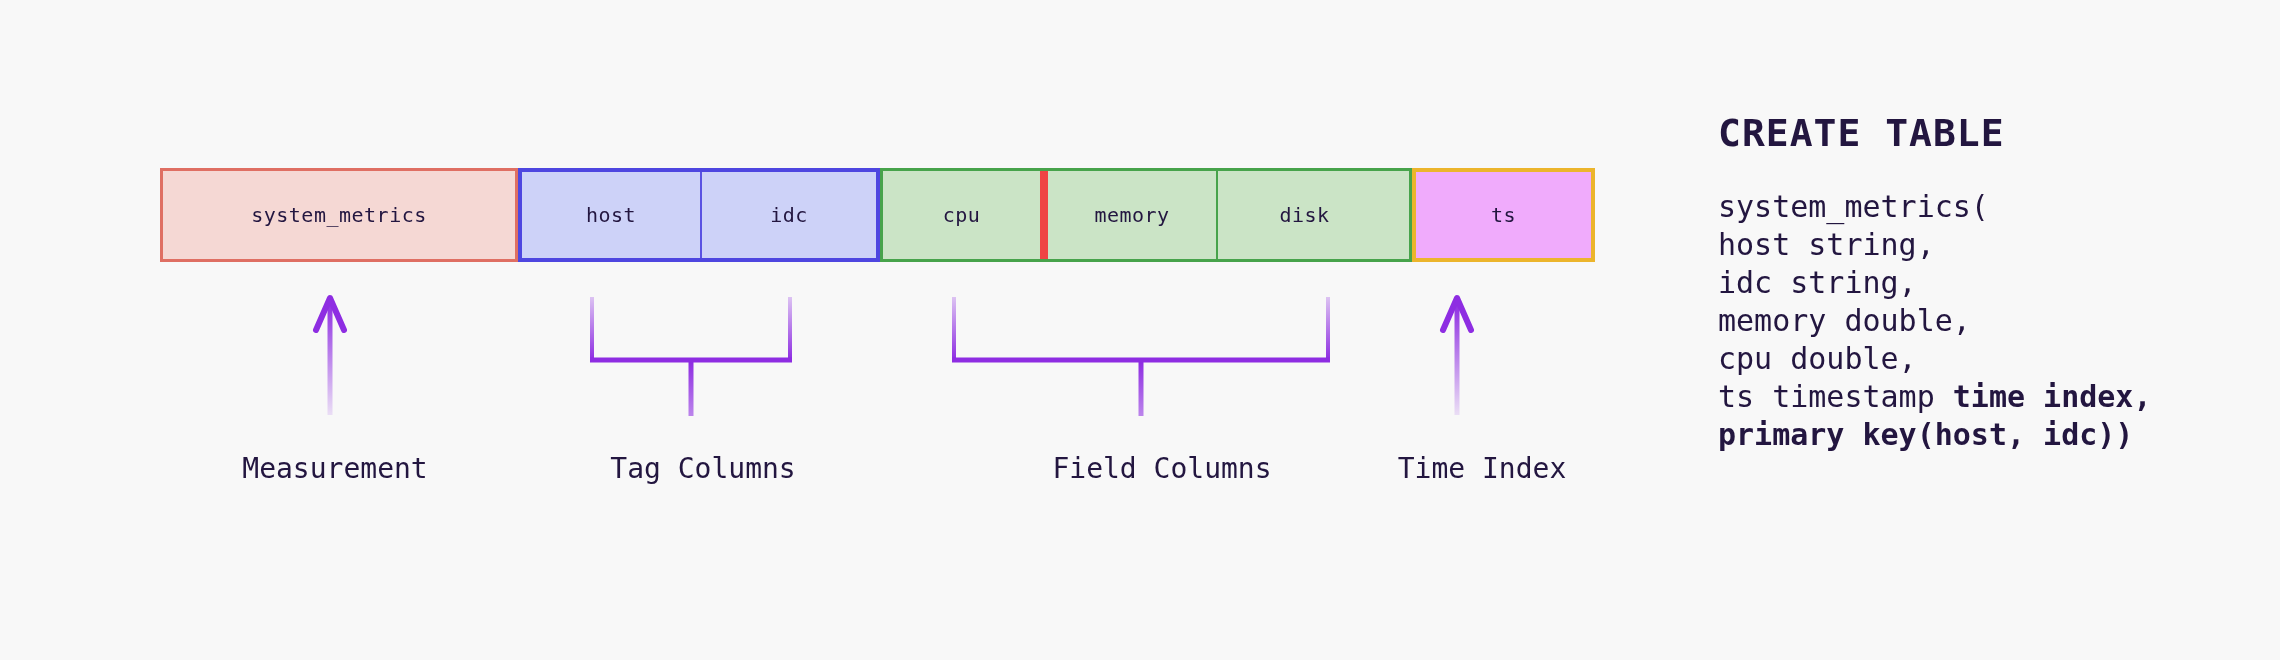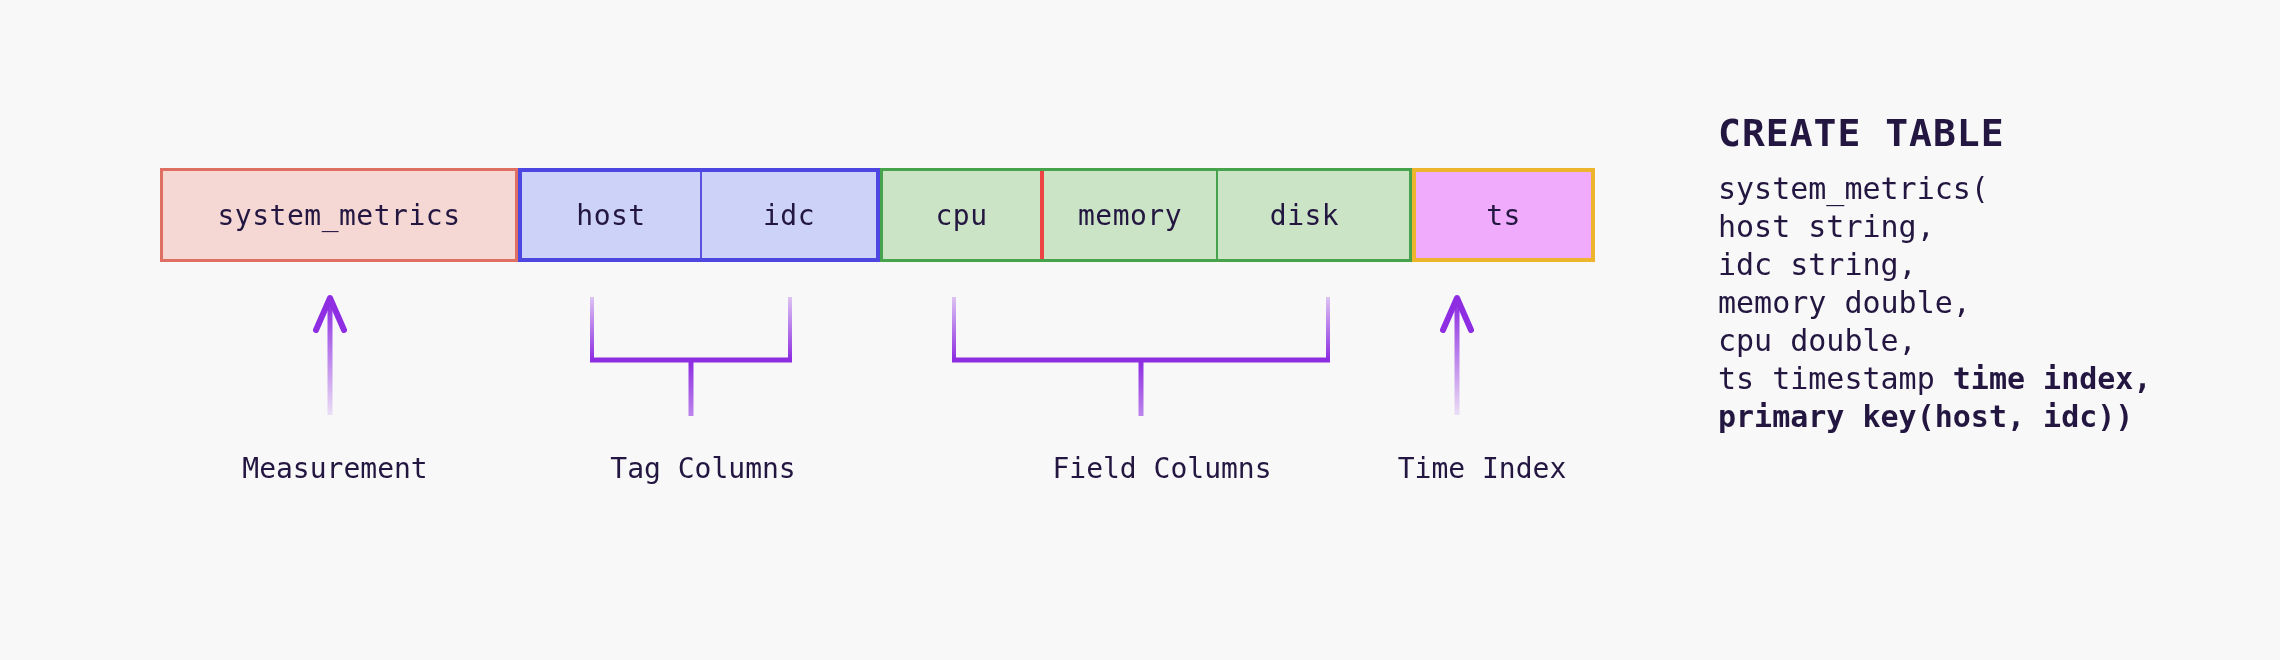--- a/index.html
+++ b/index.html
@@ -28,42 +28,42 @@
   .row * { box-sizing: border-box; }
 
   .box, .group {
     height: 94px;
     display: flex;
   }
   .cell, .box {
     display: flex;
     align-items: center;
     justify-content: center;
-    font-size: 28px;
+    font-size: 20px;
     letter-spacing: 0.5px;
   }
   .box-measurement {
     width: 358px;
     background: #f5d8d4;
     border: 3px solid #df6f63;
   }
   .group-tag {
     width: 362px;
     background: #cdd2f8;
     border: 4px solid #4e46e0;
   }
   .group-tag .cell-host { width: 178px; }
   .group-tag .cell-idc  { width: 176px; border-left: 2px solid #5a52e2; }
   .group-field {
     width: 532px;
     background: #cbe4c6;
     border: 3px solid #47a34b;
   }
   .group-field .cell-cpu    { width: 157px; }
-  .group-field .cell-memory { width: 176px; border-left: 4px solid #ef4444; }
+  .group-field .cell-memory { width: 176px; border-left: 8px solid #ef4444; }
   .group-field .cell-disk   { width: 175px; border-left: 2px solid #47a34b; }
   .box-time {
     width: 183px;
     background: #f0abfc;
     border: 4px solid #ecb52c;
   }
 
   
   .overlay {
     position: absolute;
@@ -91,21 +91,21 @@
     position: absolute;
     left: 1718px;
     top: 110px;
     white-space: nowrap;
   }
   .sql-title {
     font-size: 38px;
     font-weight: 700;
     letter-spacing: 1px;
     line-height: 46px;
-    margin-bottom: 14px;
+    margin-bottom: 32px;
   }
   .sql-line {
     font-size: 30px;
     line-height: 38px;
   }
   .sql-line .b { font-weight: 700; }
 </style>
 </head>
 <body>
 

